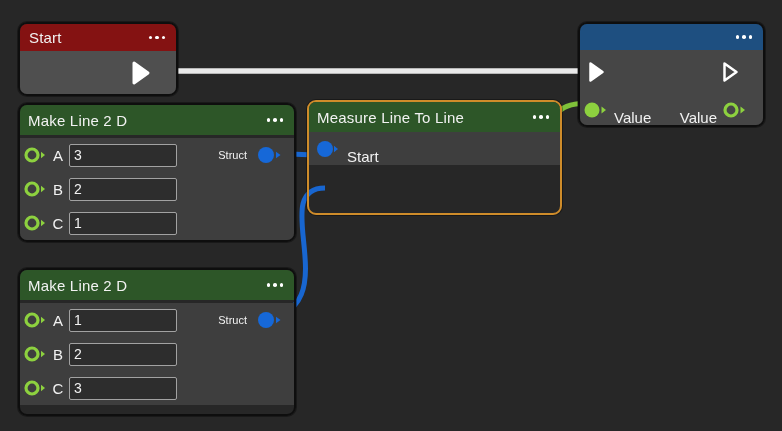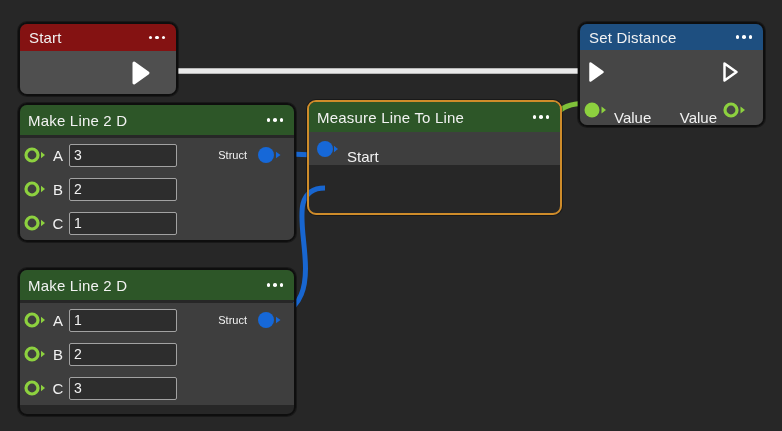--- a/index.html
+++ b/index.html
@@ -77,21 +77,20 @@
     </div>
     <div class="body body-light">
       <svg class="pin" width="20" height="26" viewBox="0 0 20 26">
         <path d="M3 3 L17 13 L3 23 Z" fill="#ffffff" stroke="#ffffff" stroke-width="3" stroke-linejoin="round"></path>
       </svg>
     </div>
   </div>
 
   <div class="node" id="n-setdist">
     <div class="hdr hdr-blue">
-      <span class="title">Set Distance</span>
       <span class="sp"></span>
       <div class="menu">
           <i></i>
           <i></i>
           <i></i>
         </div>
     </div>
     <div class="body body-mid">
       <div class="row r1">
         <svg class="pin" width="17" height="22" viewBox="0 0 17 22">

